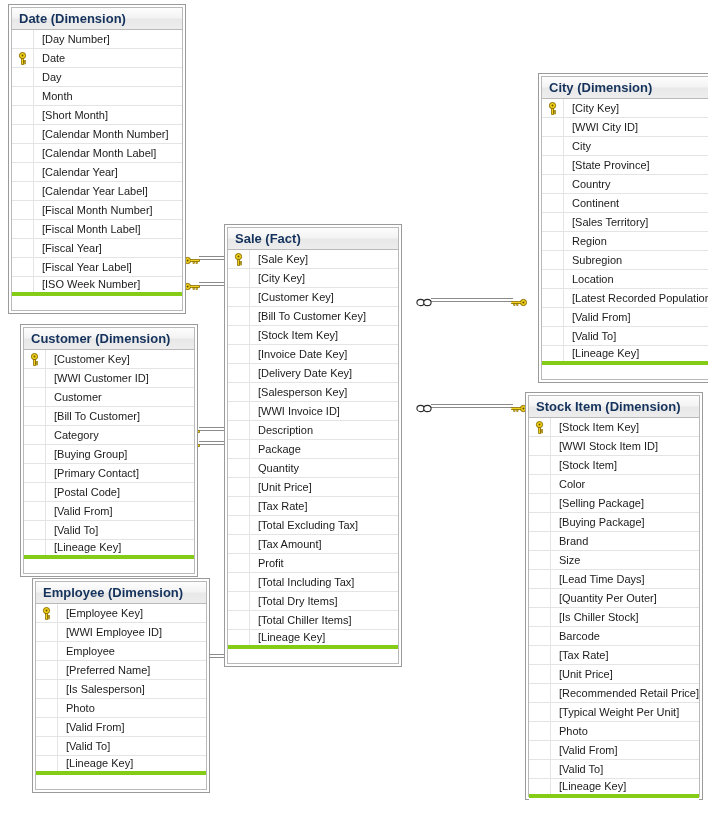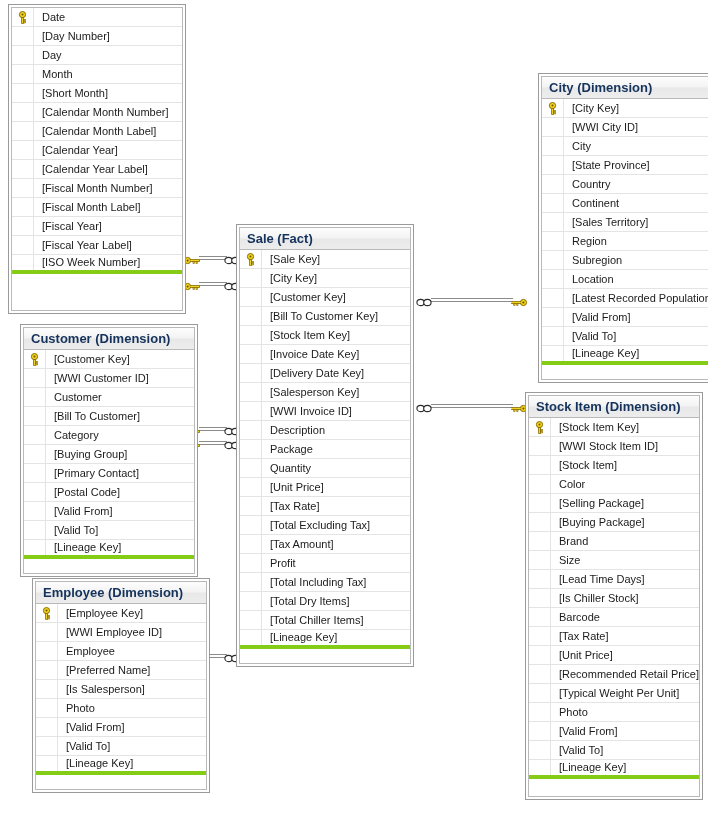--- a/index.html
+++ b/index.html
@@ -107,39 +107,40 @@
     position: absolute;
     top: -5px;
   }
 </style>
 </head>
 <body>
 
 <div id="canvas">
     <div class="entity" style="left: 8px; top: 4px; width: 178px; height: 310px;">
       <div class="entity-inner">
+        <div class="entity-header">Date (Dimension)</div>
         <div class="entity-rows">
+          <div class="row">
+            <span class="row-icon"></span>
+            <span class="row-label">[Day Number]</span>
+          </div>
           <div class="row">
             <span class="row-icon">
               <svg class="keyicon" width="11" height="13" viewBox="0 0 11 13">
                 <circle cx="5.5" cy="3.6" r="3.1" fill="#f2d31b" stroke="#8a6d00" stroke-width="1"></circle>
                 <circle cx="5.5" cy="3.6" r="1.0" fill="#6b5500"></circle>
                 <rect x="4.6" y="6.4" width="1.9" height="6.0" fill="#f2d31b" stroke="#8a6d00" stroke-width="0.8"></rect>
                 <rect x="6.4" y="8.4" width="2.1" height="1.3" fill="#f2d31b" stroke="#8a6d00" stroke-width="0.7"></rect>
                 <rect x="6.4" y="10.6" width="2.1" height="1.3" fill="#f2d31b" stroke="#8a6d00" stroke-width="0.7"></rect>
               </svg>
             </span>
             <span class="row-label">Date</span>
           </div>
           <div class="row">
             <span class="row-icon"></span>
-            <span class="row-label">[Day Number]</span>
-          </div>
-          <div class="row">
-            <span class="row-icon"></span>
             <span class="row-label">Day</span>
           </div>
           <div class="row">
             <span class="row-icon"></span>
             <span class="row-label">Month</span>
           </div>
           <div class="row">
             <span class="row-icon"></span>
             <span class="row-label">[Short Month]</span>
           </div>
@@ -288,21 +289,21 @@
             <span class="row-label">[Valid To]</span>
           </div>
           <div class="row">
             <span class="row-icon"></span>
             <span class="row-label">[Lineage Key]</span>
           </div>
         </div>
         <div class="entity-footer"></div>
       </div>
     </div>
-    <div class="entity" style="left: 236px; top: 224px; width: 178px; height: 443px;">
+    <div class="entity" style="left: 224px; top: 224px; width: 178px; height: 443px;">
       <div class="entity-inner">
         <div class="entity-header">Sale (Fact)</div>
         <div class="entity-rows">
           <div class="row">
             <span class="row-icon">
               <svg class="keyicon" width="11" height="13" viewBox="0 0 11 13">
                 <circle cx="5.5" cy="3.6" r="3.1" fill="#f2d31b" stroke="#8a6d00" stroke-width="1"></circle>
                 <circle cx="5.5" cy="3.6" r="1.0" fill="#6b5500"></circle>
                 <rect x="4.6" y="6.4" width="1.9" height="6.0" fill="#f2d31b" stroke="#8a6d00" stroke-width="0.8"></rect>
                 <rect x="6.4" y="8.4" width="2.1" height="1.3" fill="#f2d31b" stroke="#8a6d00" stroke-width="0.7"></rect>
@@ -510,20 +511,24 @@
           <div class="row">
             <span class="row-icon"></span>
             <span class="row-label">Size</span>
           </div>
           <div class="row">
             <span class="row-icon"></span>
             <span class="row-label">[Lead Time Days]</span>
           </div>
           <div class="row">
             <span class="row-icon"></span>
+            <span class="row-label">[Quantity Per Outer]</span>
+          </div>
+          <div class="row">
+            <span class="row-icon"></span>
             <span class="row-label">[Is Chiller Stock]</span>
           </div>
           <div class="row">
             <span class="row-icon"></span>
             <span class="row-label">Barcode</span>
           </div>
           <div class="row">
             <span class="row-icon"></span>
             <span class="row-label">[Tax Rate]</span>
           </div>

